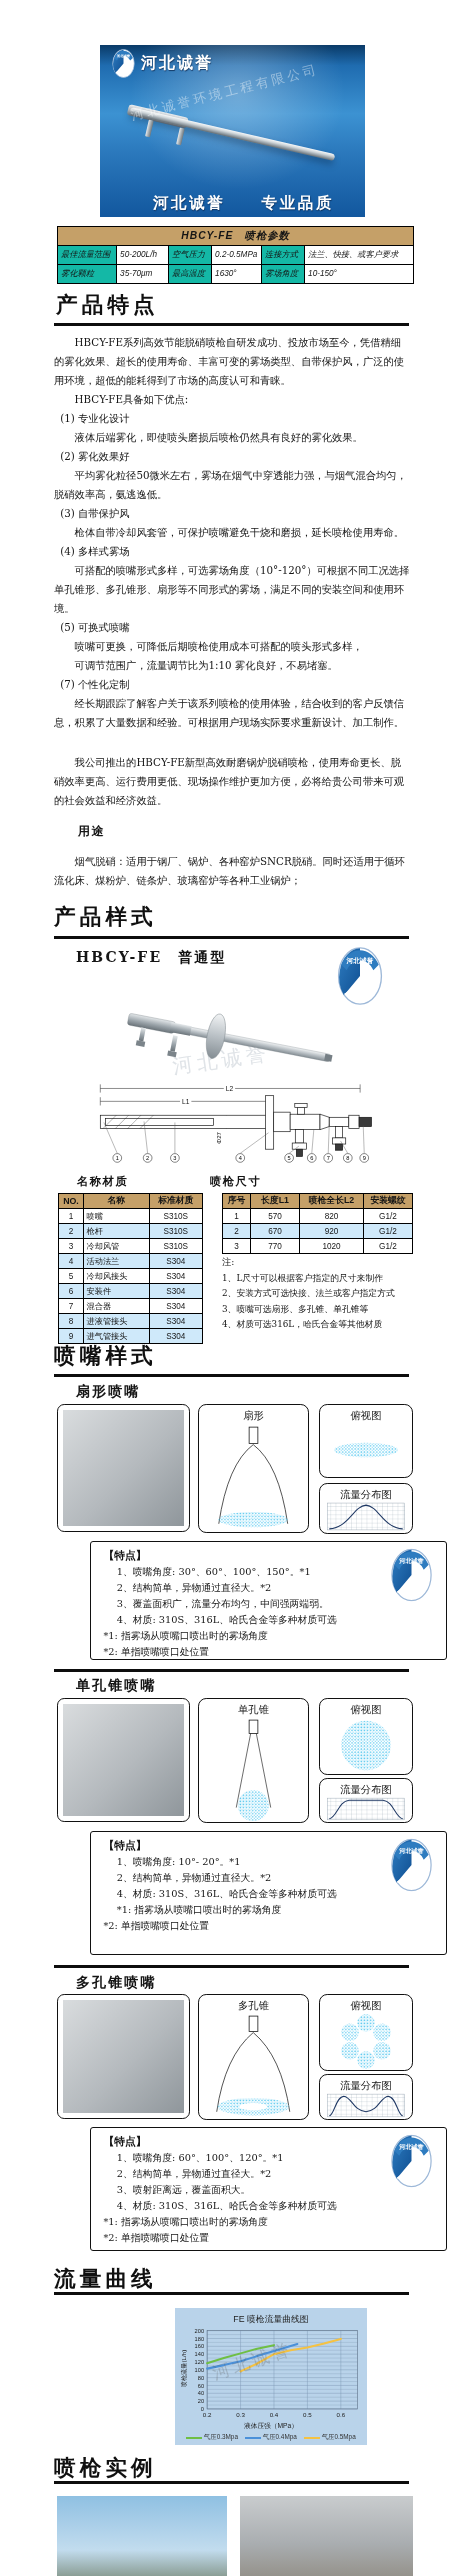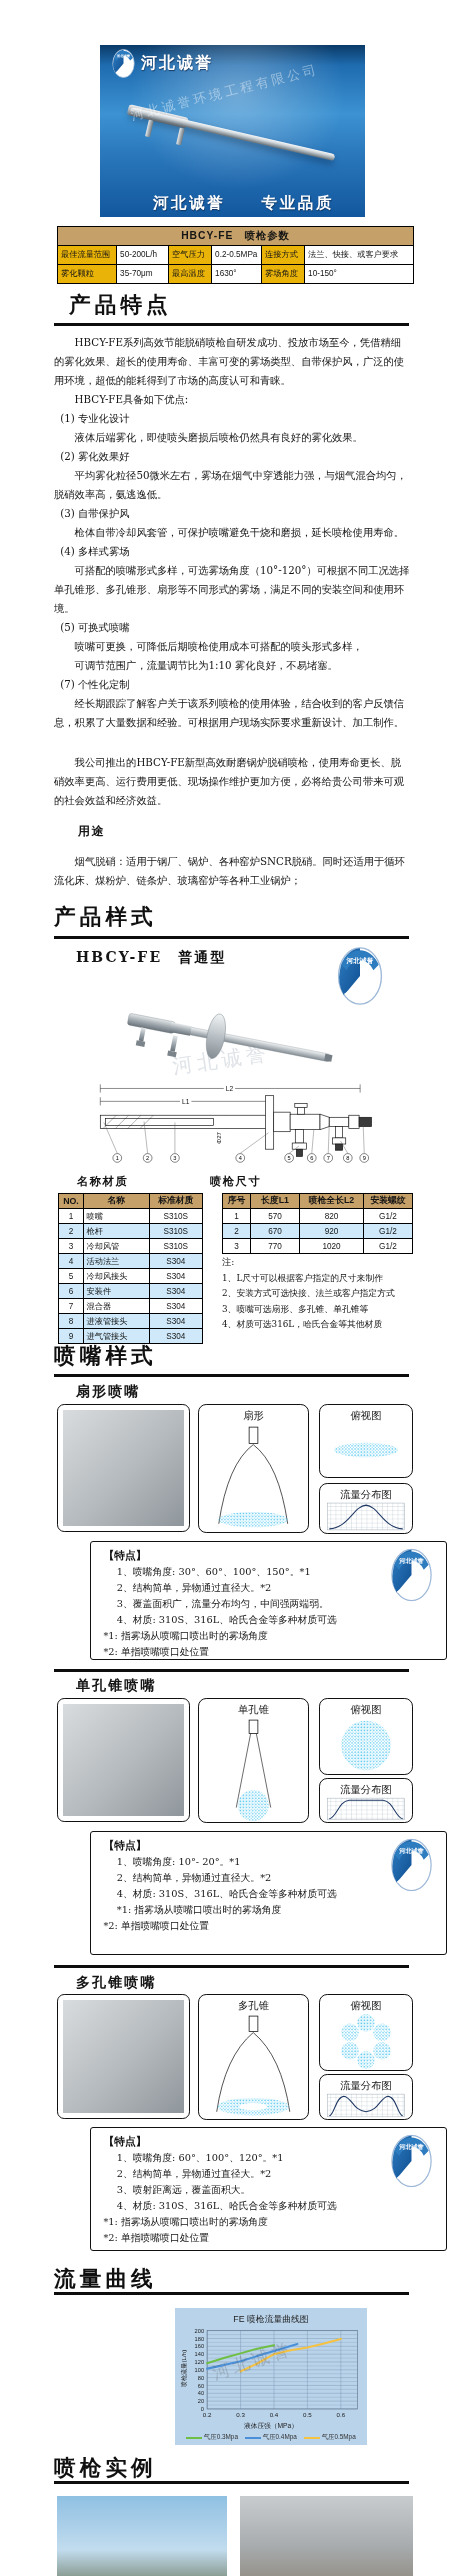--- a/index.html
+++ b/index.html
@@ -22,24 +22,24 @@
   .lance-head{left:28px;top:59px;width:61px;height:10.8px;border-radius:3.1px;transform:rotate(13deg);transform-origin:left center;
     background:linear-gradient(180deg,#eef1f3,#aab2b8 60%,#737c82);}
   .lance-fit{width:5.2px;height:16.5px;background:linear-gradient(90deg,#e8ebed,#9aa3a9 60%,#6f787e);border-radius:1px;transform:rotate(13deg);}
   .f1{left:47px;top:75px;} .f2{left:78px;top:83px;}
 
   
   .logo{display:block;}
 
   
   table{border-collapse:collapse;}
-  .ptable{width:355px;table-layout:fixed;}
+  .ptable{width:355px;table-layout:fixed;font-style:italic;}
   .ptable td{border:1px solid #000;font-size:8.2px;padding:1px 3.1px;height:16px;background:#fff;}
   .ptable .hd{background:#c5a068;text-align:center;font-size:10.3px;font-weight:bold;height:15.5px;letter-spacing:1px;}
-  .ptable .lab{background:#eab308;}
+  .ptable .lab{background:#14b8a6;}
   .stable td,.stable th{border:1px solid #000;font-size:8.2px;height:13px;padding:0.5px 2.6px;background:#fff;text-align:center;}
   .stable th{background:#c5a068;font-size:8.8px;font-weight:bold;}
   .stable .b td{background:#cfe9fa;}
   .stable td.nm{text-align:left;}
 
   
   .sec-title{font-family:"DejaVu Serif","Liberation Serif",serif;font-size:21.6px;font-weight:bold;
     letter-spacing:4.1px;color:#101010;}
   .sub-title{font-family:"DejaVu Serif","Liberation Serif",serif;font-size:14px;font-weight:bold;letter-spacing:2.1px;}
   .rule{height:3.1px;background:#0d0d0d;width:355px;}
@@ -167,21 +167,21 @@
         <td class="lab">雾化颗粒</td>
         <td>35-70μm</td>
         <td class="lab">最高温度</td>
         <td>1630°</td>
         <td class="lab">雾场角度</td>
         <td>10-150°</td>
       </tr>
     </tbody>
   </table>
 
-  <div class="abs sec-title" style="left:69px;top:290px">产品特点</div>
+  <div class="abs sec-title" style="left:56px;top:290px">产品特点</div>
   <div class="abs rule" style="left:54px;top:323px"></div>
   <div id="features-text" class="abs">
 
       <p class="ind">HBCY-FE系列高效节能脱硝喷枪自研发成功、投放市场至今，凭借精细的雾化效果、超长的使用寿命、丰富可变的雾场类型、自带保护风，广泛的使用环境，超低的能耗得到了市场的高度认可和青睐。</p>
 
       <p class="ind">HBCY-FE具备如下优点:</p>
 
       <p class="num">(1) 专业化设计</p>
 
       <p class="ind">液体后端雾化，即使喷头磨损后喷枪仍然具有良好的雾化效果。</p>

